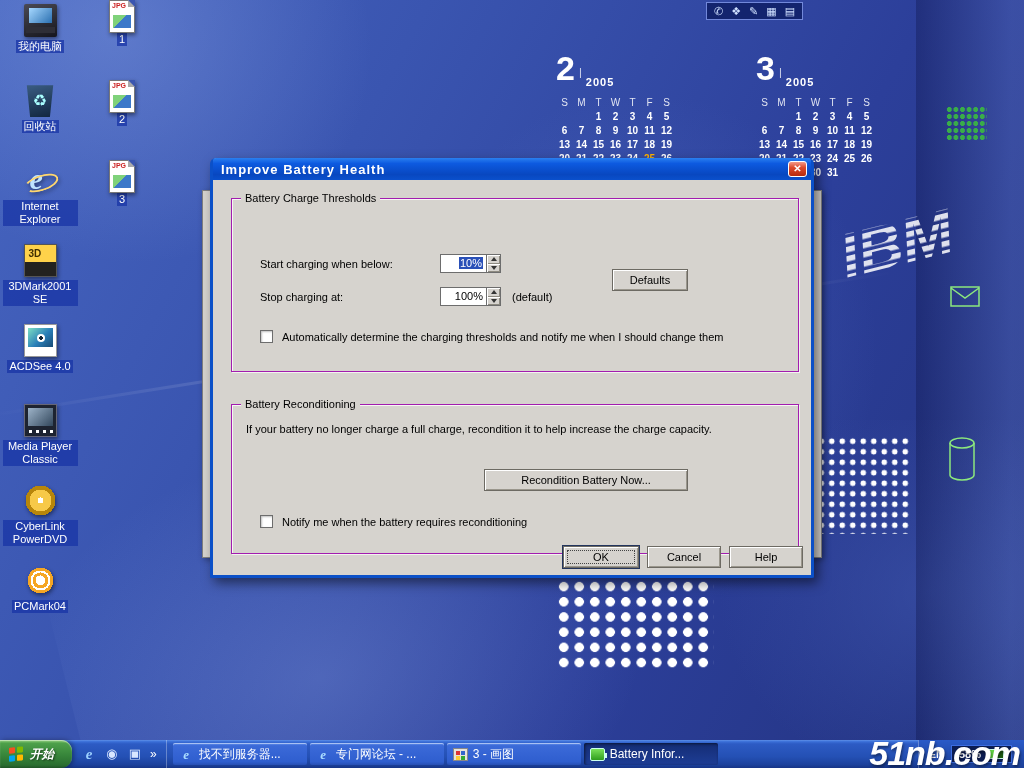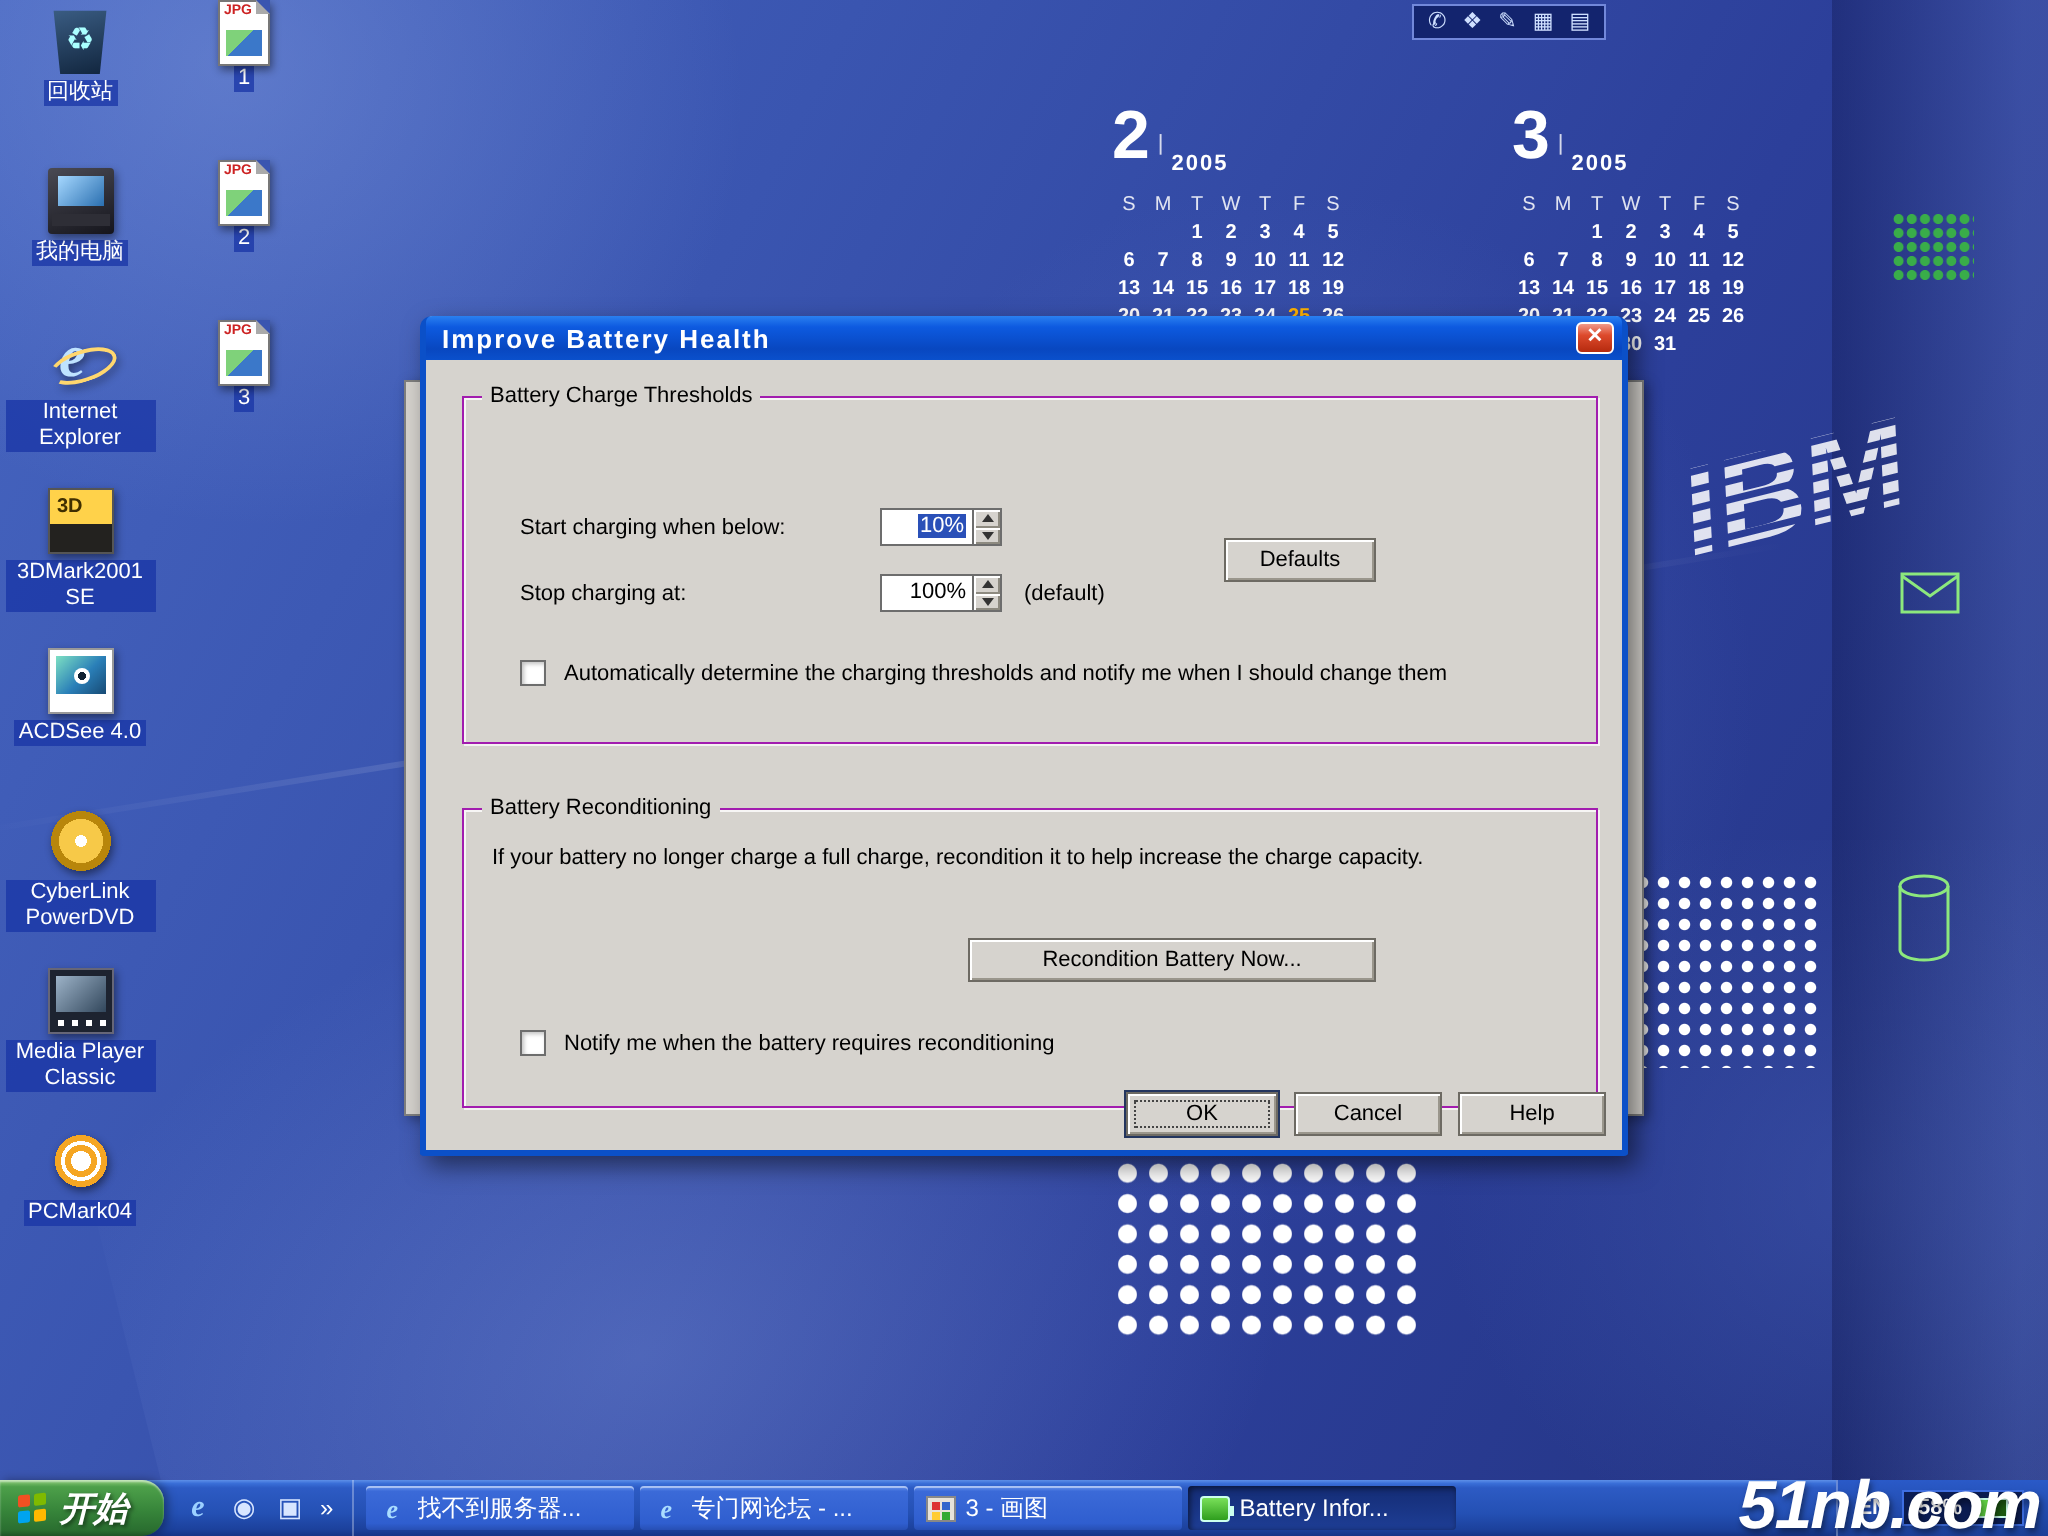--- a/index.html
+++ b/index.html
@@ -94,21 +94,21 @@
   .btn-default::after{content:"";position:absolute;left:3px;top:3px;right:3px;bottom:3px;border:1px dotted #444}
   .chk{position:absolute;width:13px;height:13px;background:#fff;border:1px solid #6d6d6d;box-shadow:inset 1px 1px 2px rgba(0,0,0,.25);cursor:pointer}
   .chk-label{position:absolute;white-space:nowrap;cursor:pointer}
 
   
   .taskbar{position:absolute;left:0;bottom:0;width:1024px;height:28px;z-index:50;display:flex;align-items:stretch;
     background:linear-gradient(180deg,#5e90e8 0%,#3a6fd8 6%,#2d5bc4 14%,#2450b4 60%,#1c419c 88%,#163486 100%)}
   .start-btn{display:flex;align-items:center;gap:6px;padding:0 18px 0 9px;
     background:linear-gradient(180deg,#8fcf7a 0%,#4da04a 12%,#37853a 55%,#2a6e30 90%,#1f5426 100%);
     border-radius:0 11px 11px 0;box-shadow:inset 0 1px 1px rgba(255,255,255,.5),2px 0 5px rgba(0,0,0,.35);
-    color:#fff;font-weight:bold;font-style:italic;font-size:17px;text-shadow:1px 1px 2px rgba(0,0,0,.55);cursor:pointer}
+    color:#fff;font-weight:bold;font-style:italic;font-size:12px;text-shadow:1px 1px 2px rgba(0,0,0,.55);cursor:pointer}
   .win-flag{width:15px;height:15px;position:relative;transform:skewY(-6deg)}
   .win-flag::before{content:"";position:absolute;width:6px;height:6px;left:0;top:0;background:#f25022;border-radius:1px;
     box-shadow:8px 0 0 #7fba00,0 8px 0 #00a4ef,8px 8px 0 #ffb900}
   .quick{display:flex;align-items:center;gap:7px;padding:0 9px;border-right:1px solid rgba(255,255,255,.3)}
   .ql-ic{width:16px;height:16px;font-size:13px;color:#d8e6ff;text-align:center;line-height:16px;cursor:pointer}
   .ql-e{font:italic bold 15px/16px "Liberation Serif",serif;color:#9cd0ff}
   .ql-more{color:#fff;font-size:12px;cursor:pointer}
   .tasks{flex:1;display:flex;gap:3px;padding:3px 4px 3px 6px;overflow:hidden}
   .task{width:134px;border-radius:2px;background:linear-gradient(180deg,#6a97ee 0%,#3b6ad8 12%,#2f5ecf 85%,#274fb4 100%);
     box-shadow:inset 0 1px 0 rgba(255,255,255,.45);display:flex;align-items:center;gap:5px;padding:0 6px;color:#fff;font-size:12px;cursor:pointer}
@@ -270,46 +270,46 @@
   <div class="abs top-toolbar">
       <span class="tt-ic">✆</span>
       <span class="tt-ic">❖</span>
       <span class="tt-ic">✎</span>
       <span class="tt-ic">▦</span>
       <span class="tt-ic">▤</span>
     </div>
 
   <div class="abs desk-zone" style="left:2px;top:4px;width:76px">
       <div class="desk-icon">
+        <div class="icon ic-my-computer"></div>
+        <div class="icon-label">我的电脑</div>
+      </div>
+      <div class="desk-icon">
         <div class="icon ic-recycle-bin"></div>
         <div class="icon-label">回收站</div>
       </div>
       <div class="desk-icon">
-        <div class="icon ic-my-computer"></div>
-        <div class="icon-label">我的电脑</div>
-      </div>
-      <div class="desk-icon">
         <div class="icon ic-internet-explorer"></div>
         <div class="icon-label">Internet Explorer</div>
       </div>
       <div class="desk-icon">
         <div class="icon ic-3dmark"></div>
         <div class="icon-label">3DMark2001 SE</div>
       </div>
       <div class="desk-icon">
         <div class="icon ic-acdsee"></div>
         <div class="icon-label">ACDSee 4.0</div>
       </div>
       <div class="desk-icon">
+        <div class="icon ic-mpc"></div>
+        <div class="icon-label">Media Player Classic</div>
+      </div>
+      <div class="desk-icon">
         <div class="icon ic-powerdvd"></div>
         <div class="icon-label">CyberLink PowerDVD</div>
-      </div>
-      <div class="desk-icon">
-        <div class="icon ic-mpc"></div>
-        <div class="icon-label">Media Player Classic</div>
       </div>
       <div class="desk-icon">
         <div class="icon ic-pcmark"></div>
         <div class="icon-label">PCMark04</div>
       </div>
     </div>
   <div class="abs desk-zone" style="left:84px;top:0;width:76px">
       <div class="desk-icon">
         <div class="icon ic-jpg">
           <span class="jpg-tag">JPG</span>

